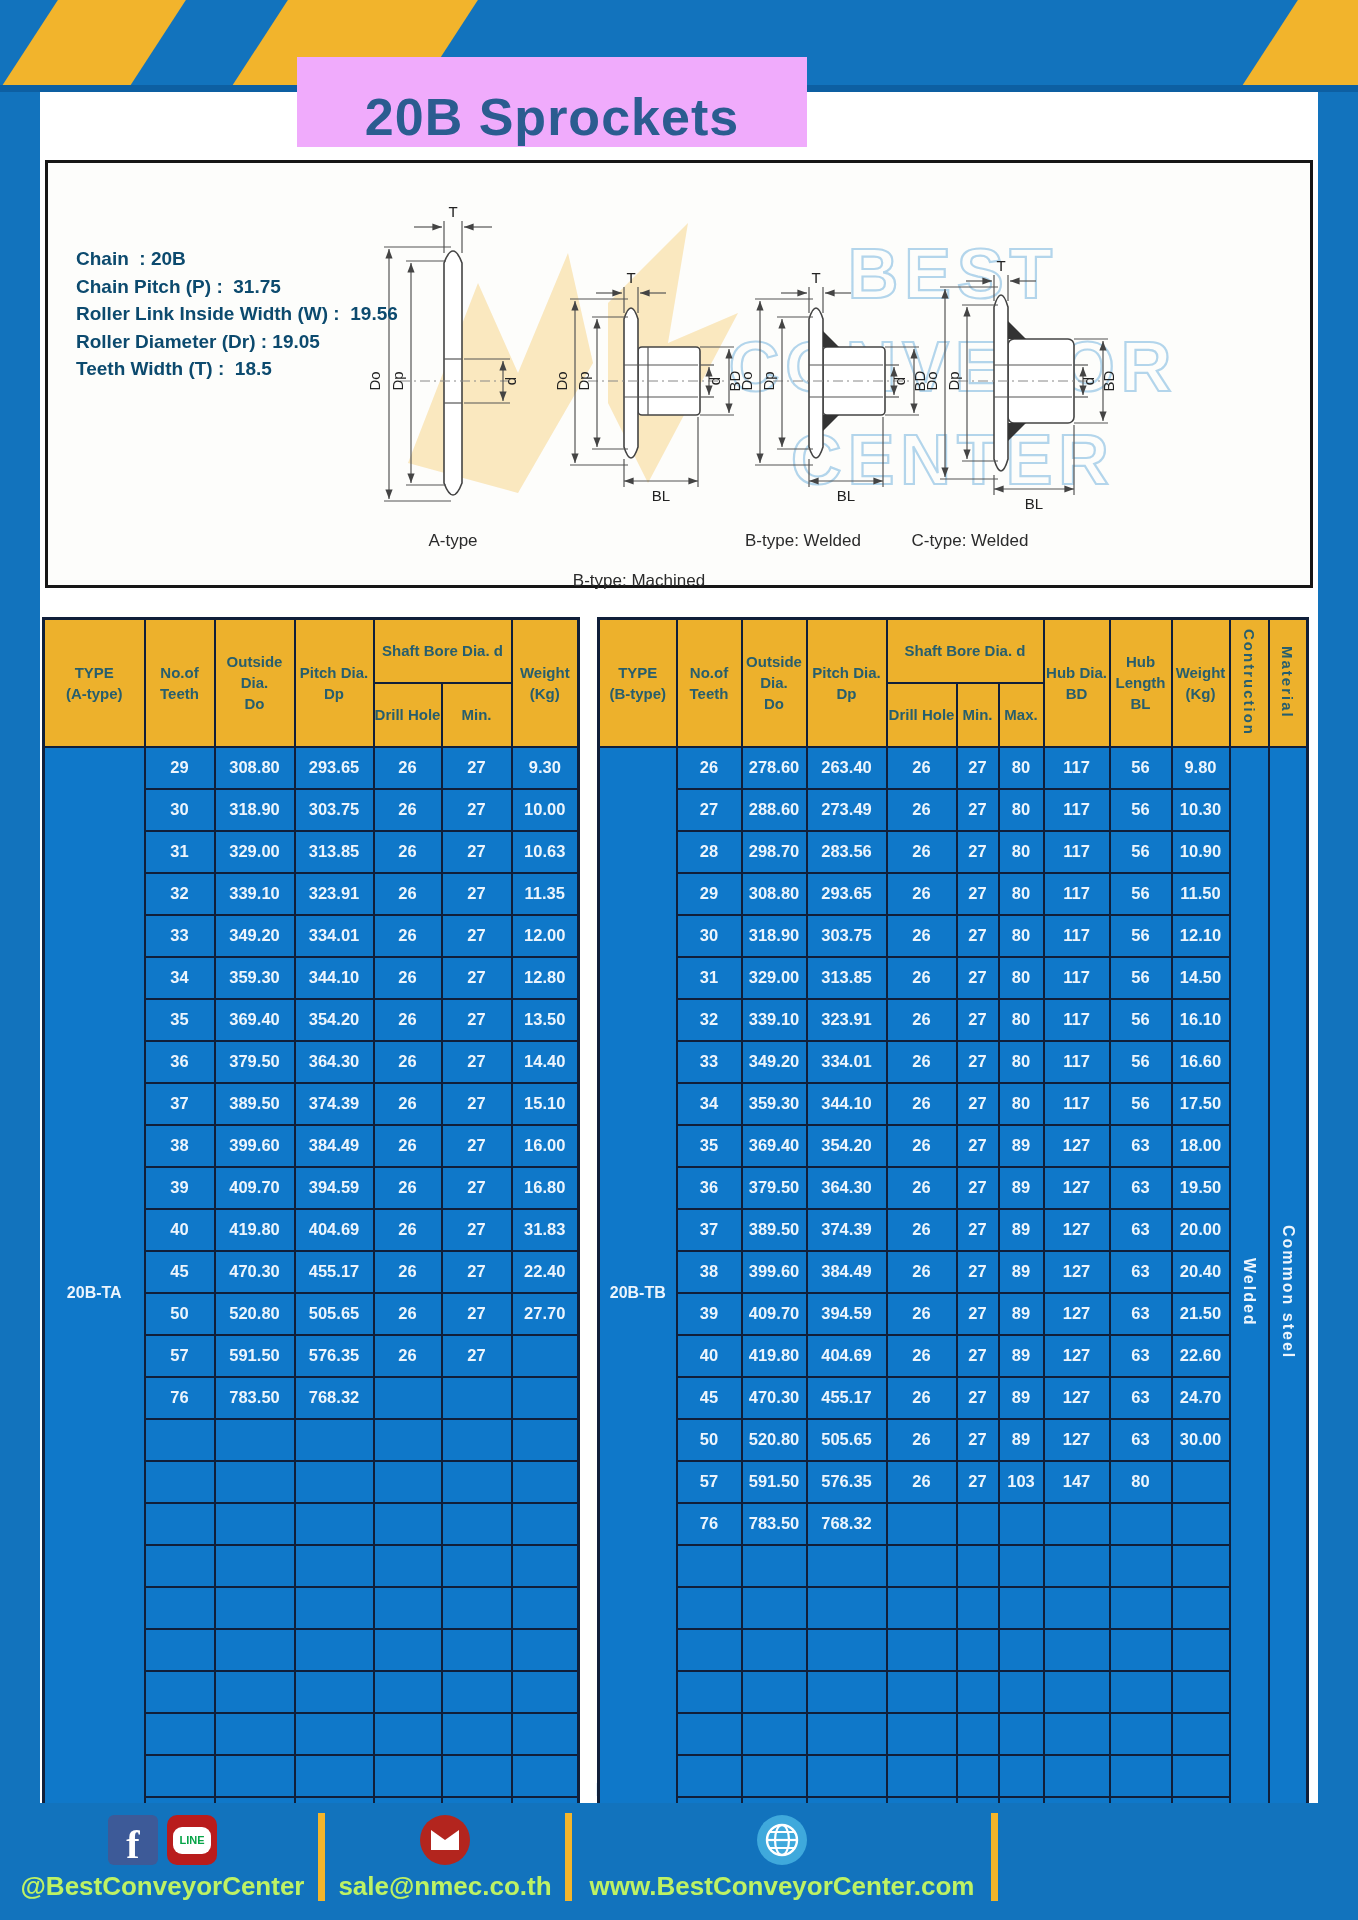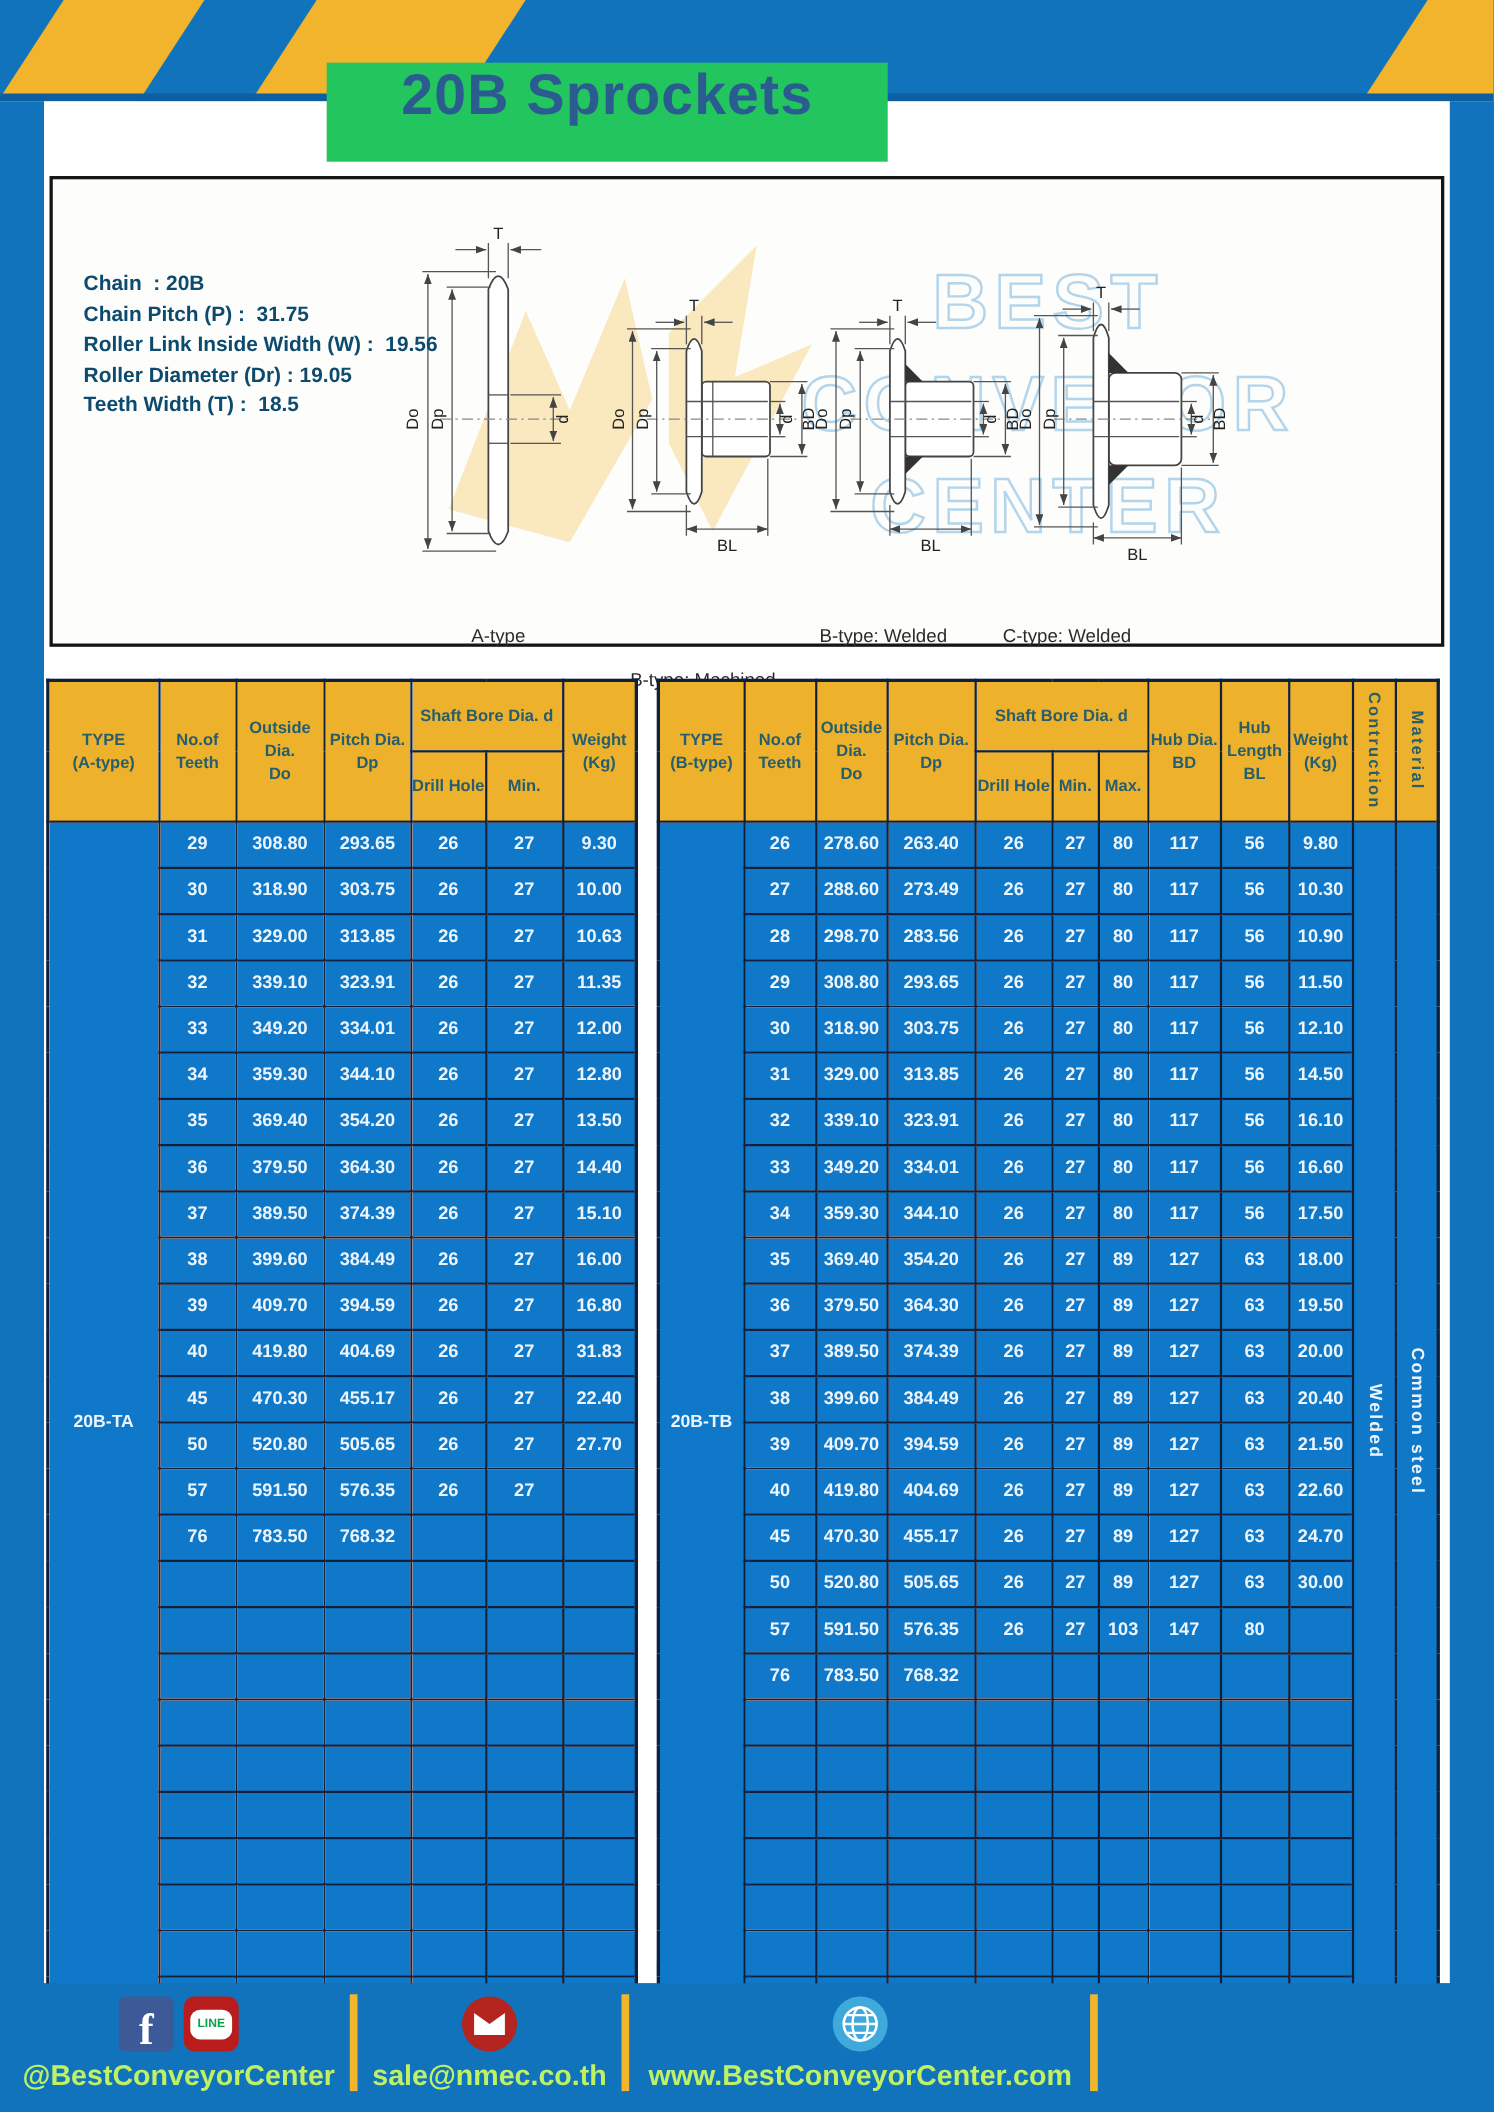--- a/index.html
+++ b/index.html
@@ -9,31 +9,31 @@
   
   .top-band{position:absolute;left:0;top:0;width:1358px;height:92px;background:#1273bd;overflow:hidden;}
   .stripe{position:absolute;top:-14px;height:120px;background:#f2b42c;transform:skewX(-33deg);}
   #stripe1{left:28px;width:128px;}
   #stripe2{left:258px;width:190px;}
   #stripe3{left:1268px;width:230px;}
   .band-edge{position:absolute;left:0;bottom:0;width:100%;height:7px;background:#0d5fa2;}
 
   .page-bg{position:absolute;left:40px;top:92px;width:1278px;height:1711px;background:#ffffff;}
 
-  .title-box{position:absolute;left:297px;top:57px;width:510px;height:90px;background:#22c55e;
-    display:flex;align-items:flex-start;justify-content:center;z-index:5;}
+  .title-box{position:absolute;left:297px;top:57px;width:510px;height:90px;background:#f0abfc;
+    display:flex;align-items:flex-end;justify-content:center;z-index:5;}
   .title-box span{font-size:52px;font-weight:bold;color:#2b5c90;letter-spacing:1px;}
 
   
   .diag{position:absolute;left:45px;top:160px;width:1262px;height:422px;background:#fdfdfb;
     border:3px solid #161616;z-index:4;}
   .diag svg{position:absolute;left:0;top:0;}
   .specs{position:absolute;left:28px;top:82px;z-index:3;}
   .specs div{font-size:19px;line-height:27.5px;font-weight:bold;color:#0c4a6e;white-space:pre;}
-  .dlabel{position:absolute;top:406px;width:220px;text-align:center;font-size:17px;color:#2b2b2b;z-index:3;}
+  .dlabel{position:absolute;top:368px;width:220px;text-align:center;font-size:17px;color:#2b2b2b;z-index:3;}
   #dlabel-a{left:295px;} #dlabel-bm{left:481px;margin-top:40px;} #dlabel-bw{left:645px;} #dlabel-cw{left:812px;}
 
   .ln{stroke:#555;stroke-width:1.2;fill:none;}
   .part{stroke:#444;stroke-width:1.6;fill:#ffffff;}
   .cl{stroke:#888;stroke-width:1;stroke-dasharray:10 4 2 4;}
   .dimtxt{font-size:15px;fill:#222;}
   .weld{fill:#333;stroke:none;}
   .wm-word{font-size:70px;font-weight:bold;letter-spacing:6px;fill:rgba(255,255,255,0);
     stroke:#8cc0e4;stroke-width:2.2;opacity:.65;}
   .wm-swoosh{fill:#f4c55e;opacity:.38;stroke:none;}

